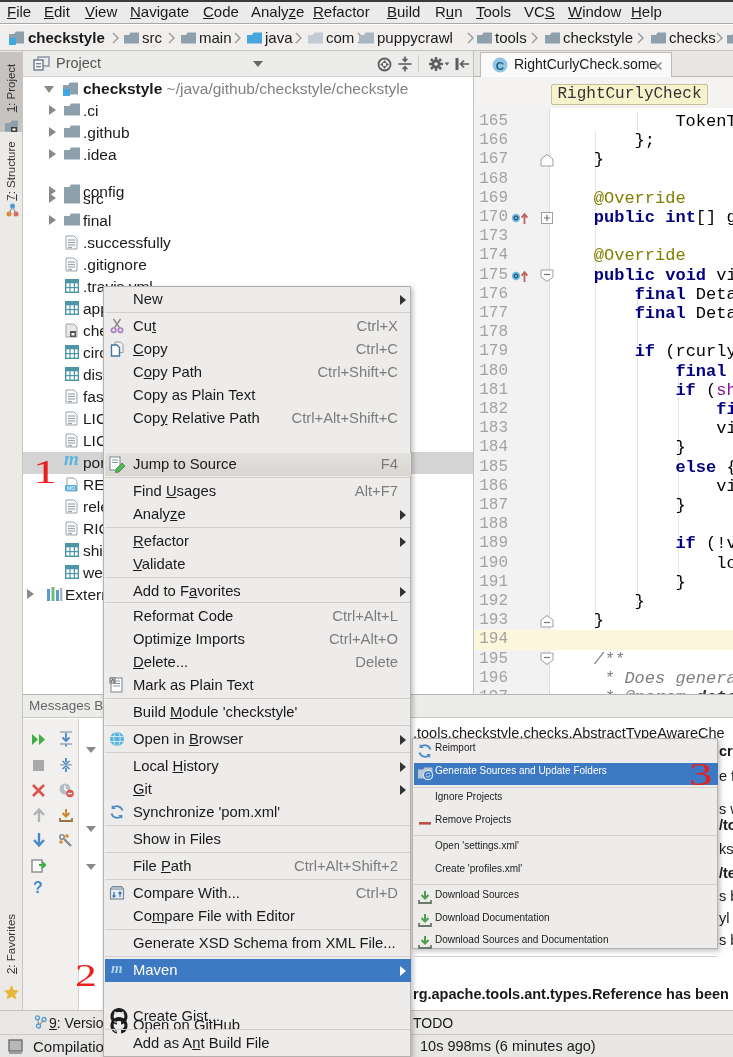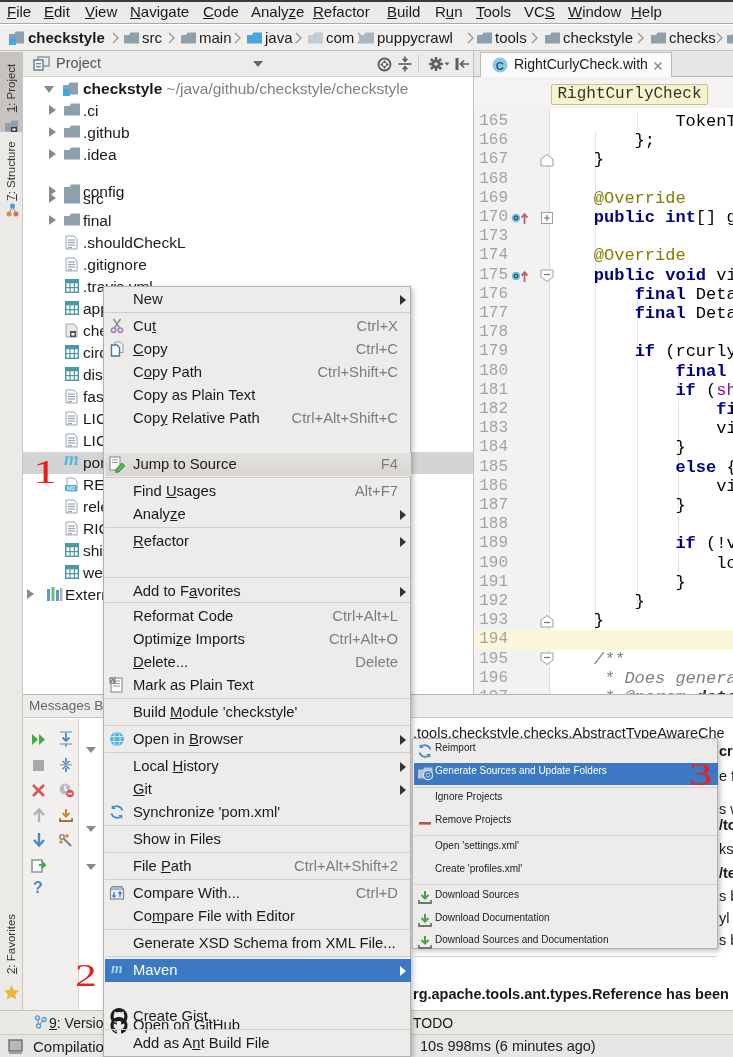--- a/index.html
+++ b/index.html
@@ -267,21 +267,21 @@
 <div class="trow" style="top:154.9px">
       <svg class="ticon" style="left:42px" width="13" height="15">
         <path d="M1 1 h8 l3 3 v10 H1z" fill="#fcfcfc" stroke="#9aa5ae"></path>
         <g stroke="#9aa5ae" stroke-width="1.2">
           <line x1="3" y1="5" x2="10" y2="5"></line>
           <line x1="3" y1="7.5" x2="10" y2="7.5"></line>
           <line x1="3" y1="10" x2="10" y2="10"></line>
           <line x1="3" y1="12.5" x2="7" y2="12.5"></line>
         </g>
       </svg>
-      <span class="lbl">.shouldCheckL</span>
+      <span class="lbl">.successfully</span>
     </div>
 <div class="trow" style="top:176.9px">
       <svg class="ticon" style="left:42px" width="13" height="15">
         <path d="M1 1 h8 l3 3 v10 H1z" fill="#fcfcfc" stroke="#9aa5ae"></path>
         <g stroke="#9aa5ae" stroke-width="1.2">
           <line x1="3" y1="5" x2="10" y2="5"></line>
           <line x1="3" y1="7.5" x2="10" y2="7.5"></line>
           <line x1="3" y1="10" x2="10" y2="10"></line>
           <line x1="3" y1="12.5" x2="7" y2="12.5"></line>
         </g>
@@ -441,21 +441,21 @@
 </div>
 <div style="position:absolute;left:473px;top:51px;width:1px;height:643px;background:#c5c1be;"></div>
 
 <div id="editor">
 <div id="tabbar">
       <div id="tab">
 <svg class="abs" style="left:11px;top:4px" width="16" height="16">
           <circle cx="8" cy="8" r="7.5" fill="#93c6e2"></circle>
           <text x="8" y="12.5" font-size="11.5" font-weight="bold" fill="#1d5c8a" text-anchor="middle" font-family="Liberation Sans">C</text>
         </svg>
-<span style="position:absolute;left:33px;top:3px;">RightCurlyCheck.with</span>
+<span style="position:absolute;left:33px;top:3px;">RightCurlyCheck.some</span>
 <svg class="abs" style="left:172px;top:8px" width="10" height="10">
           <path d="M1.5 1.5 L8.5 8.5 M8.5 1.5 L1.5 8.5" stroke="#8a8a8a" stroke-width="1.6"></path>
         </svg>
 </div>
     </div>
 <div id="crumbstrip">
       <div id="ybox">RightCurlyCheck</div>
     </div>
 <div id="gutter"></div>
 <div id="caretline"></div>
@@ -701,20 +701,23 @@
     </div>
 <div class="mi" style="top:216px">
       <span class="ml">Analy<u>z</u>e</span>
       <div class="subarr"></div>
     </div>
 <div class="msep" style="top:240px"></div>
 <div class="mi" style="top:243px">
       <span class="ml"><u>R</u>efactor</span>
       <div class="subarr"></div>
     </div>
+<div class="mi" style="top:266px">
+      <span class="ml"><u>V</u>alidate</span>
+    </div>
 <div class="msep" style="top:290px"></div>
 <div class="mi" style="top:293px">
       <span class="ml">Add to F<u>a</u>vorites</span>
       <div class="subarr"></div>
     </div>
 <div class="msep" style="top:315px"></div>
 <div class="mi" style="top:318px">
       <span class="ml">Reformat Code</span>
       <span class="ms">Ctrl+Alt+L</span>
     </div>

